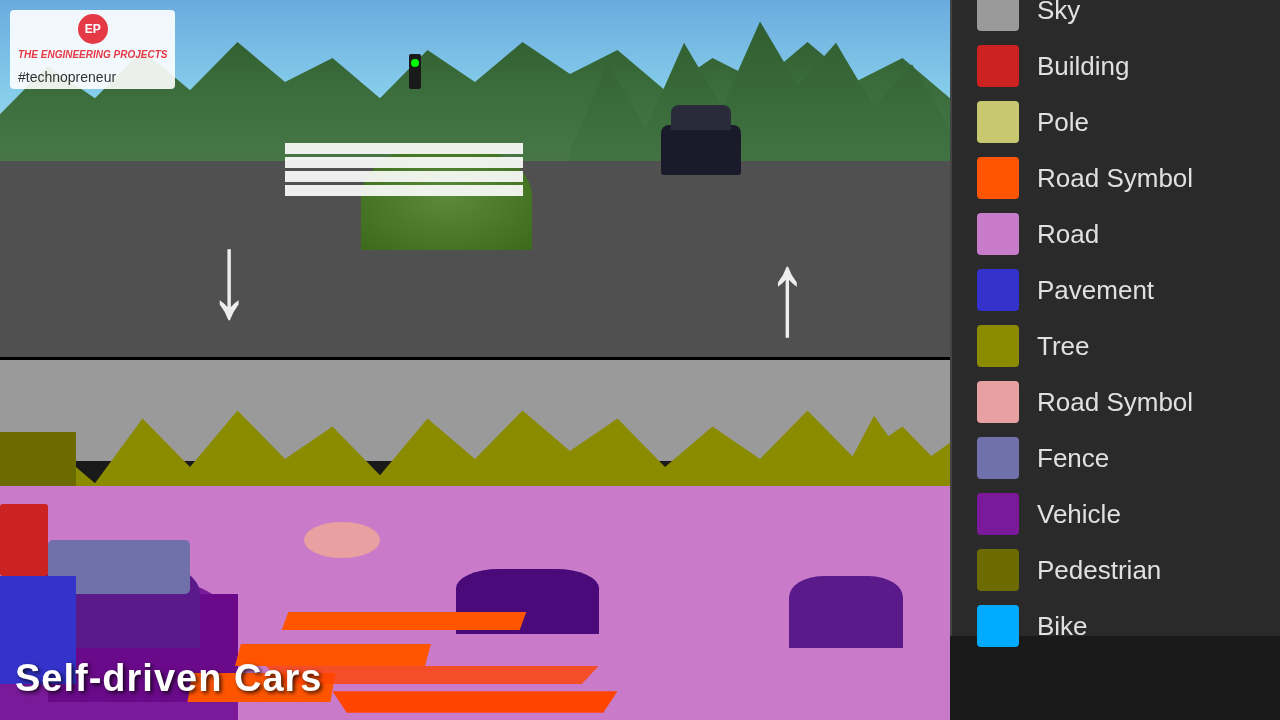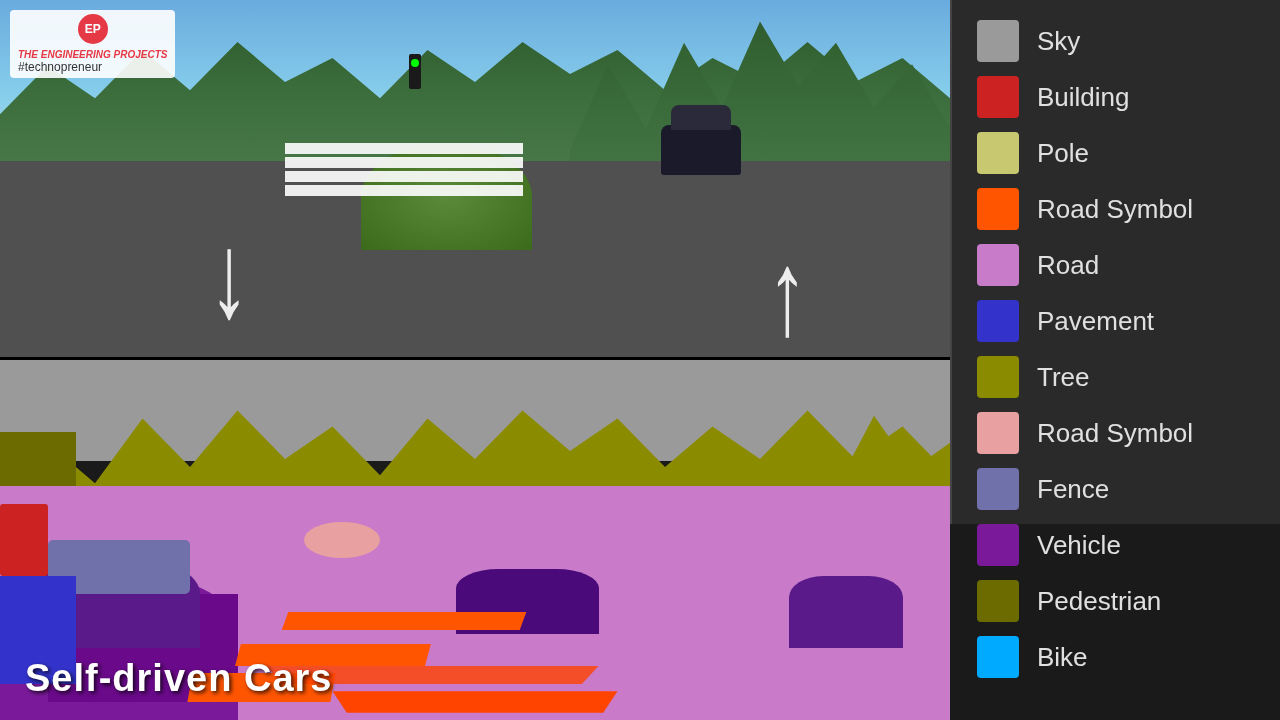--- a/index.html
+++ b/index.html
@@ -184,22 +184,23 @@
     }
 
     .logo-text {
       font-size: 10px;
       font-weight: bold;
       color: #e63946;
       font-style: italic;
     }
 
     .logo-sub {
-      font-size: 12px;
+      font-size: 14px;
       color: #333;
+      margin-top: 9px;
     }
 
     
     #bottom-image {
       width: 950px;
       height: 360px;
       position: relative;
       overflow: hidden;
     }
 
@@ -349,41 +350,41 @@
       width: 20%;
       height: 50%;
       background: #8b8b00;
       clip-path: polygon(0 60%, 20% 20%, 40% 55%, 60% 15%, 80% 45%, 100% 30%, 100% 100%, 0 100%);
     }
 
     
     .label-overlay {
       position: absolute;
       bottom: 20px;
-      left: 25px;
+      left: 15px;
       z-index: 10;
       margin-top: 40px;
     }
 
     .label-text {
       font-size: 38px;
       font-weight: 900;
       color: white;
       text-shadow: 2px 2px 4px rgba(0,0,0,0.8);
       letter-spacing: 1px;
     }
 
     
     #legend-panel {
       width: 330px;
-      height: 524px;
+      height: 636px;
       background: #2a2a2a;
       display: flex;
       flex-direction: column;
-      justify-content: space-between;
+      justify-content: center;
       padding: 20px 25px;
       gap: 14px;
       border-left: 2px solid #444;
     }
 
     .legend-item {
       display: flex;
       align-items: center;
       gap: 18px;
     }

